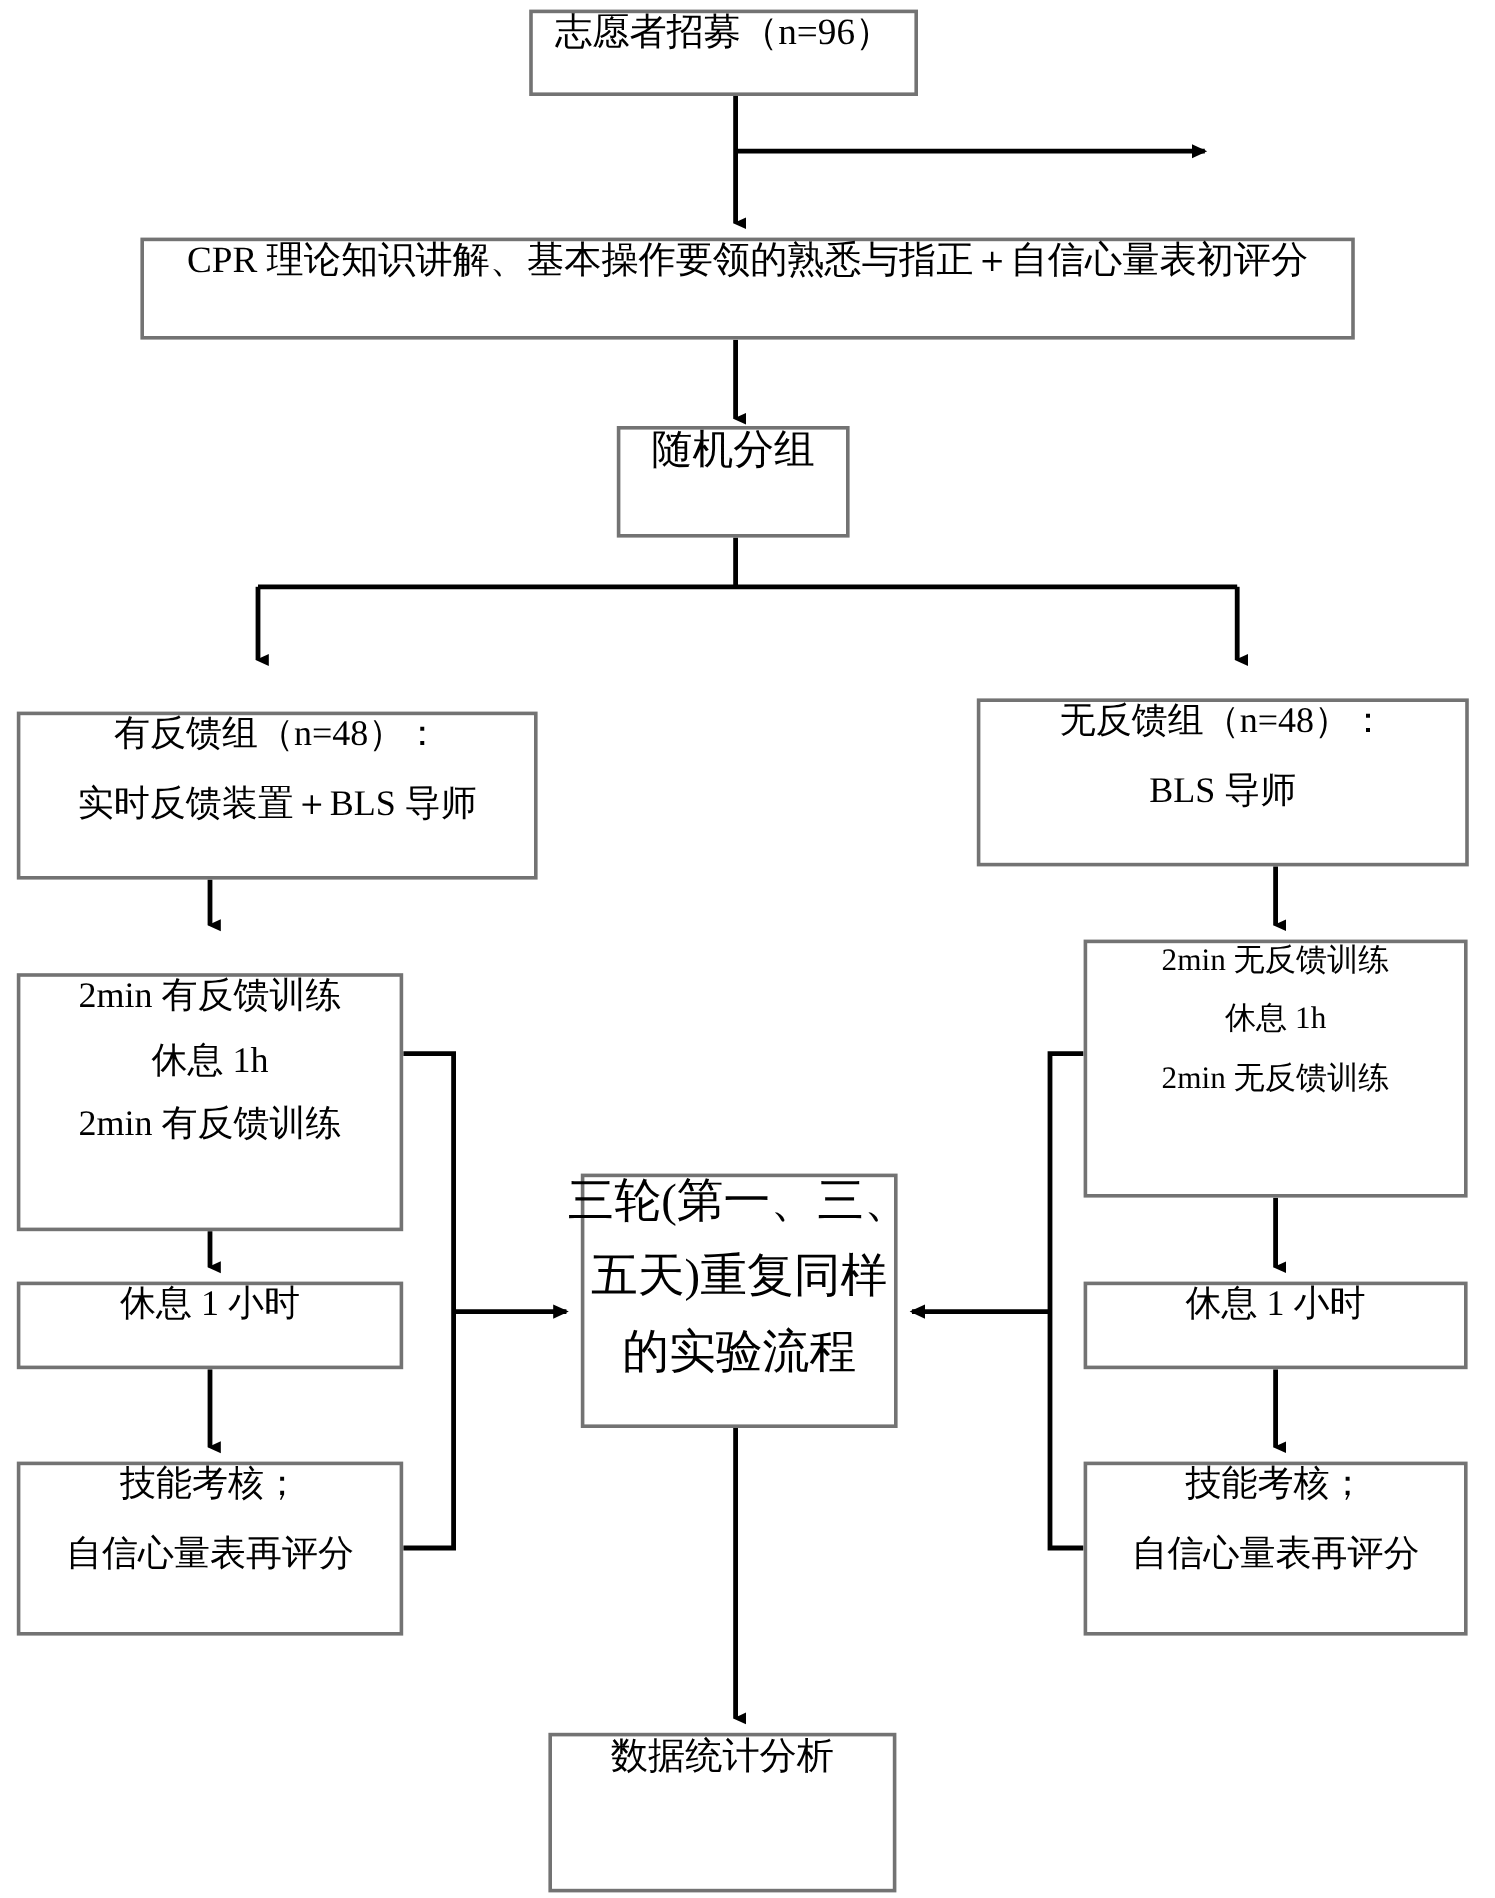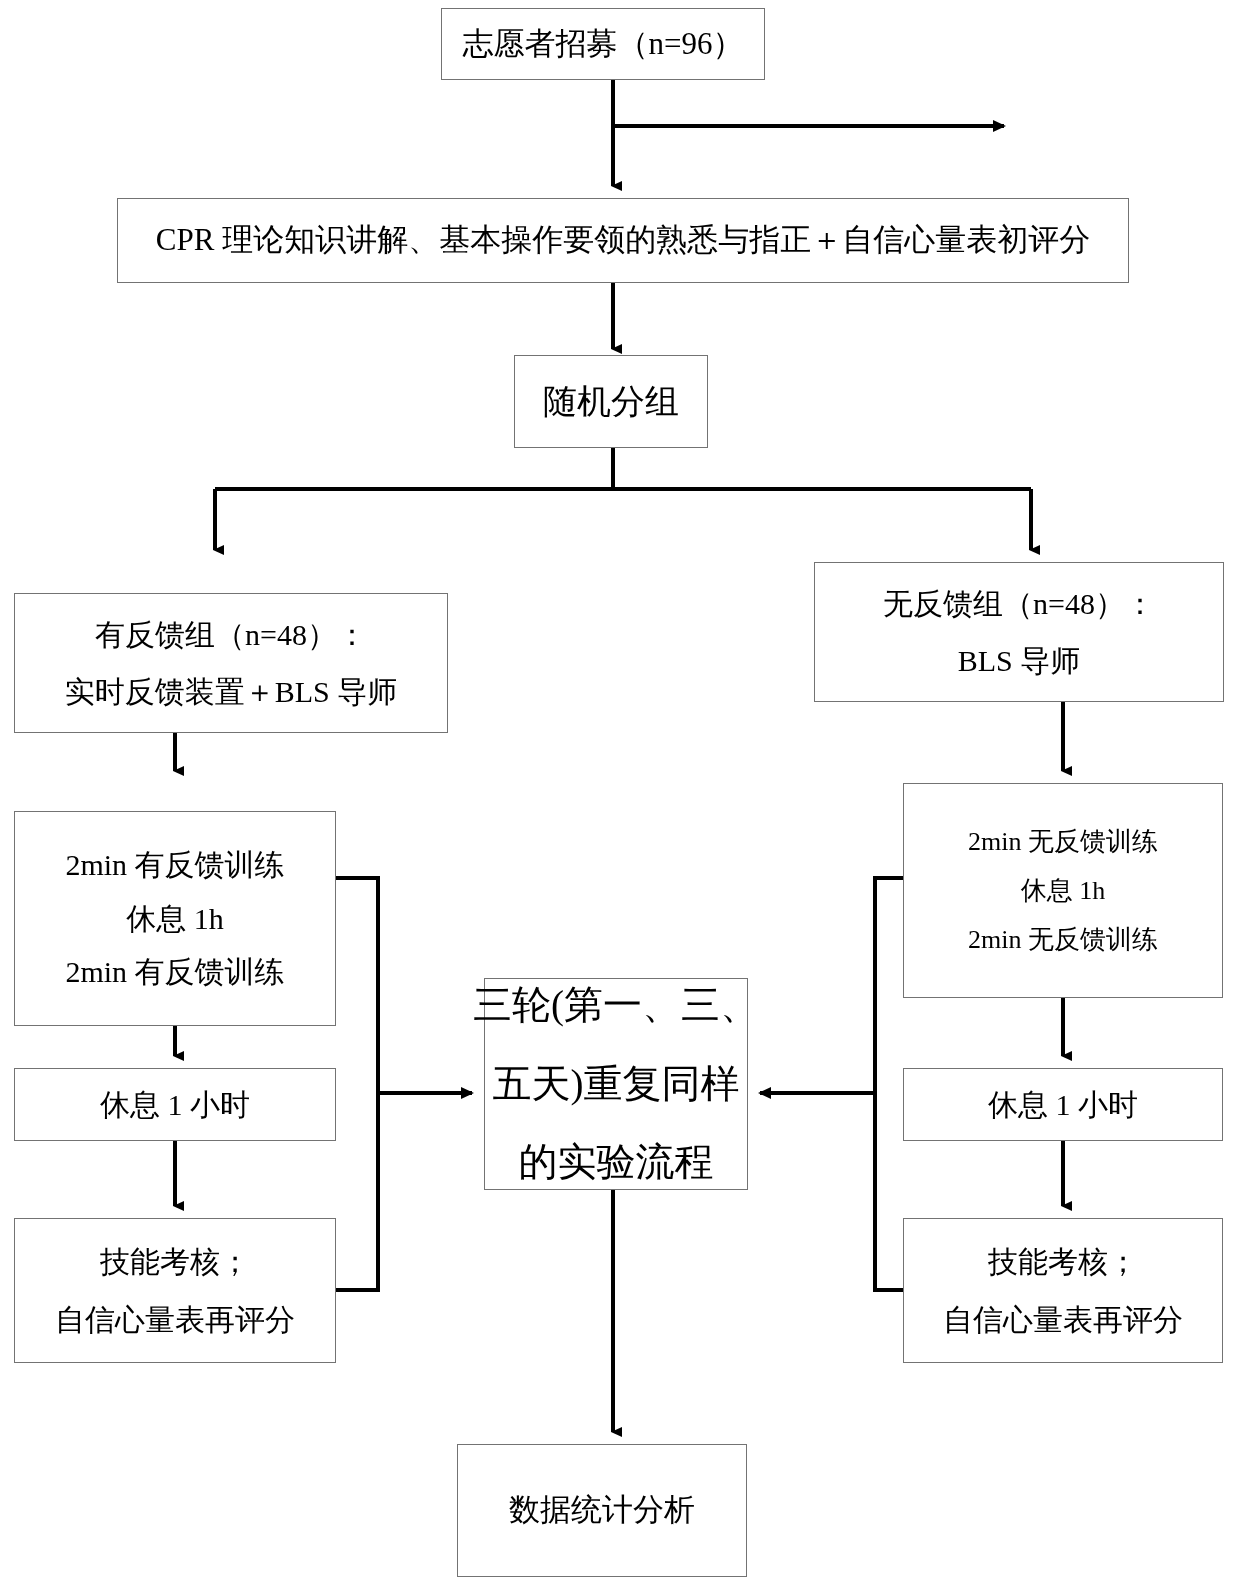--- a/index.html
+++ b/index.html
@@ -19,62 +19,61 @@
     position: absolute;
     left: 0;
     top: 0;
     width: 1246px;
     height: 1582px;
     pointer-events: none;
   }
   .node {
     position: absolute;
     box-sizing: border-box;
-    border: 1px solid #737373;
+    border: 3px solid #737373;
     background: #ffffff;
     display: flex;
     flex-direction: column;
     align-items: center;
-    justify-content: center;
     text-align: center;
     color: #000000;
     z-index: 2;
   }
   .node .line {
     display: block;
     white-space: nowrap;
     line-height: 1.05;
   }
 
   
   #n-recruit      { left: 441px;  top: 8px;    width: 324px;  height: 72px;  font-size: 31px; }
   #n-dropout      { left: 1021px; top: 90px;   width: 200px;  height: 72px;  font-size: 31px; }
   #n-theory       { left: 117px;  top: 198px;  width: 1012px; height: 85px;  font-size: 31px; }
   #n-random       { left: 514px;  top: 355px;  width: 194px;  height: 93px;  font-size: 34px; }
 
   #n-fb-group     { left: 14px;   top: 593px;  width: 434px;  height: 140px; font-size: 30px; }
-  #n-nofb-group   { left: 814px;  top: 562px;  width: 410px;  height: 140px; font-size: 30px; }
+  #n-nofb-group   { left: 814px;  top: 582px;  width: 410px;  height: 140px; font-size: 30px; }
 
   #n-fb-train     { left: 14px;   top: 783px;  width: 322px;  height: 215px; font-size: 30px; margin-top: 28px; }
   #n-nofb-train   { left: 903px;  top: 783px;  width: 320px;  height: 215px; font-size: 26px; }
 
   #n-rounds       { left: 484px;  top: 978px;  width: 264px;  height: 212px; font-size: 39px; }
 
   #n-fb-rest      { left: 14px;   top: 1068px; width: 322px;  height: 73px;  font-size: 30px; }
   #n-nofb-rest    { left: 903px;  top: 1068px; width: 320px;  height: 73px;  font-size: 30px; }
 
   #n-fb-test      { left: 14px;   top: 1218px; width: 322px;  height: 145px; font-size: 30px; }
   #n-nofb-test    { left: 903px;  top: 1218px; width: 320px;  height: 145px; font-size: 30px; }
 
   #n-stats        { left: 457px;  top: 1444px; width: 290px;  height: 133px; font-size: 31px; }
 
   .node .line + .line { margin-top: 26px; }
   #n-fb-train .line + .line,
   #n-nofb-train .line + .line { margin-top: 22px; }
-  #n-rounds .line + .line { margin-top: 38px; }
+  #n-rounds .line + .line { margin-top: 22px; }
 </style>
 </head>
 <body>
 
 <div id="canvas">
 
   <svg id="connectors" viewBox="0 0 1246 1582" width="1246" height="1582" xmlns="http://www.w3.org/2000/svg">
     <defs>
       <marker id="arrow-down" markerWidth="16" markerHeight="16" refX="5" refY="9" orient="auto" markerUnits="userSpaceOnUse">
         <path d="M0,0 L10,0 L5,11 Z" fill="#000000"></path>

